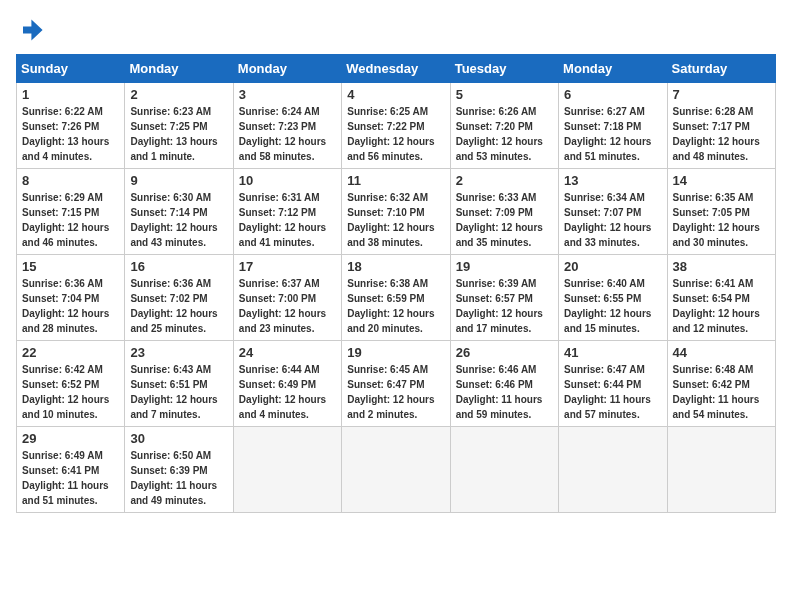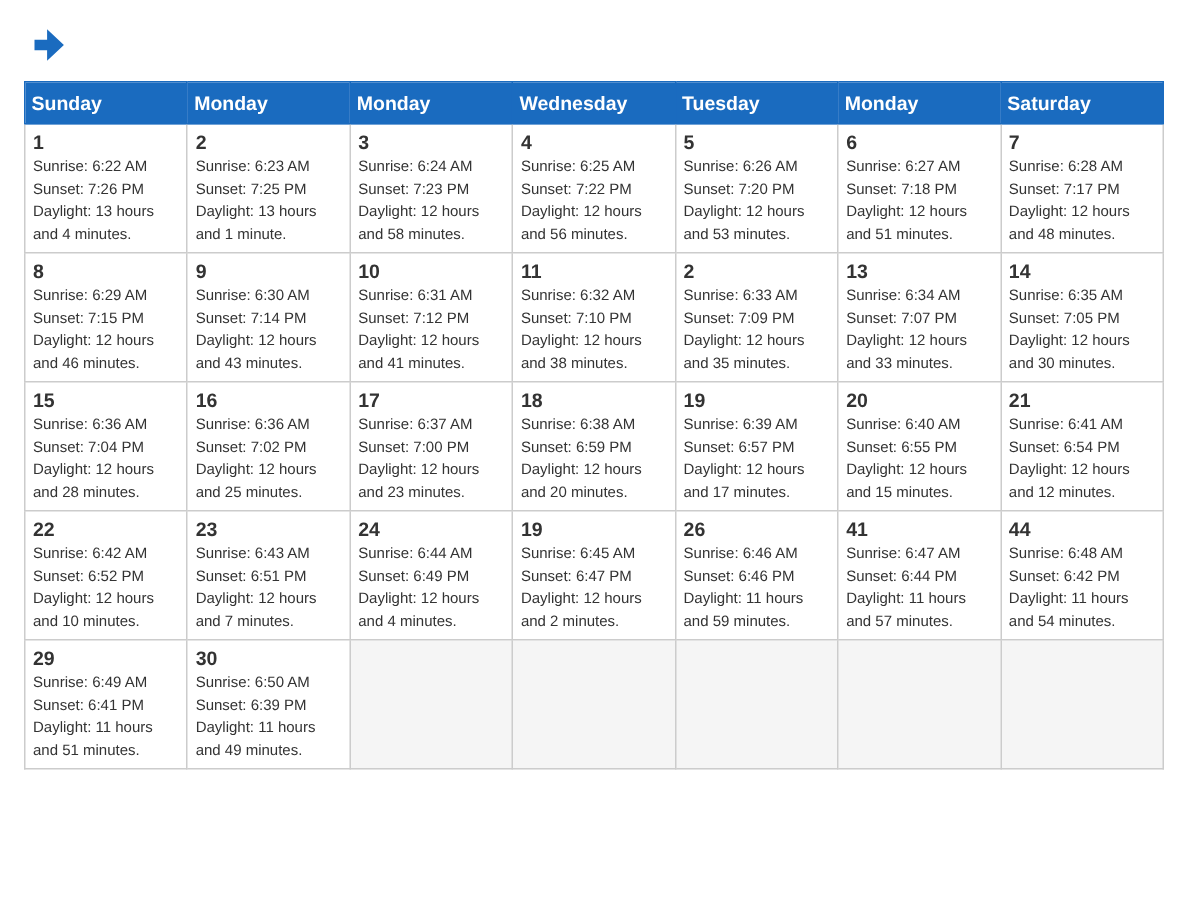--- a/index.html
+++ b/index.html
@@ -73,20 +73,21 @@
     .day-num {
       font-size: 13px;
       font-weight: bold;
       display: block;
       margin-bottom: 2px;
     }
     .day-info {
       font-size: 10px;
       line-height: 1.5;
       color: #333;
+      font-weight: bold;
     }
   </style>
 </head>
 <body>
 
 <div class="header">
   <div class="logo">
     <svg class="logo-icon" viewBox="0 0 40 40">
       <polygon points="22,5 38,20 22,35 22,25 10,25 10,15 22,15" fill="#1a6bbf"></polygon>
     </svg>
@@ -193,21 +194,21 @@
         </td>
         <td>
           <span class="day-num">19</span>
           <div class="day-info">Sunrise: 6:39 AM<br>Sunset: 6:57 PM<br>Daylight: 12 hours and 17 minutes.</div>
         </td>
         <td>
           <span class="day-num">20</span>
           <div class="day-info">Sunrise: 6:40 AM<br>Sunset: 6:55 PM<br>Daylight: 12 hours and 15 minutes.</div>
         </td>
         <td>
-          <span class="day-num">21</span>
+          <span class="day-num">38</span>
           <div class="day-info">Sunrise: 6:41 AM<br>Sunset: 6:54 PM<br>Daylight: 12 hours and 12 minutes.</div>
         </td>
       </tr>
       <tr>
         <td>
           <span class="day-num">22</span>
           <div class="day-info">Sunrise: 6:42 AM<br>Sunset: 6:52 PM<br>Daylight: 12 hours and 10 minutes.</div>
         </td>
         <td>
           <span class="day-num">23</span>

